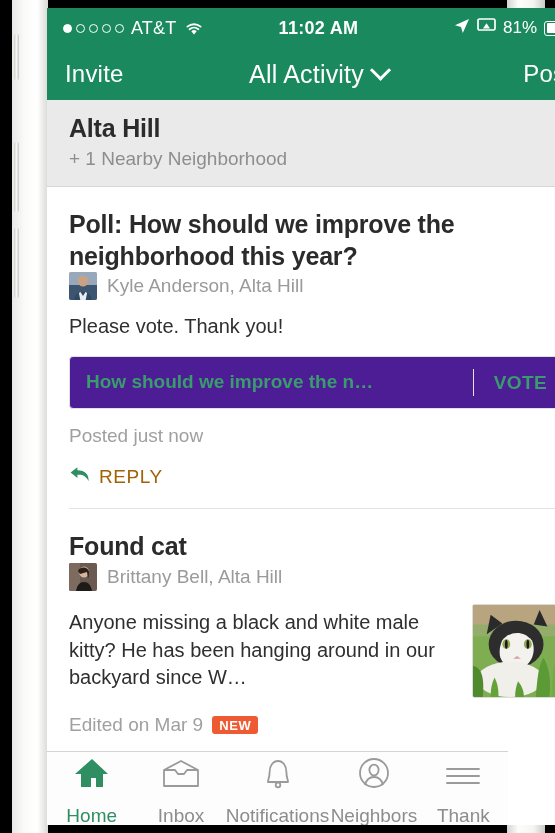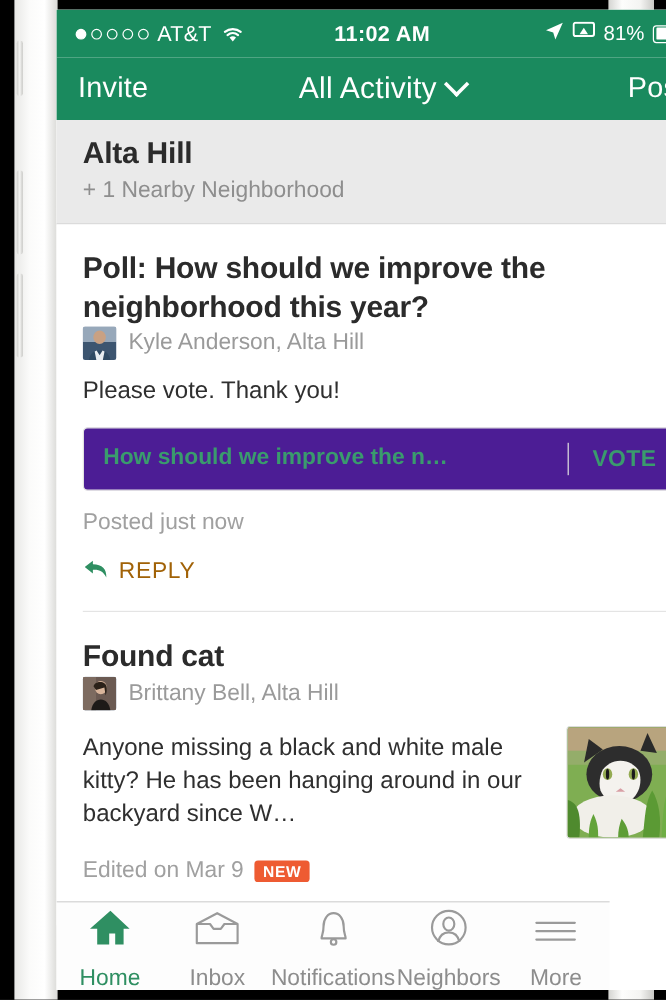--- a/index.html
+++ b/index.html
@@ -380,18 +380,18 @@
       <div class="tab">
         <span class="tab-ico">
           <svg width="38" height="28" viewBox="0 0 38 28">
             <g stroke="#9a9a9a" stroke-width="1.9" stroke-linecap="round">
               <line x1="3" y1="8" x2="35" y2="8"></line>
               <line x1="3" y1="15" x2="35" y2="15"></line>
               <line x1="3" y1="22" x2="35" y2="22"></line>
             </g>
           </svg>
         </span>
-        <span class="tab-label">More</span>
+        <span class="tab-label">Thank</span>
       </div>
     </div>
 
   </div>
 </div>
 
 </body></html>

